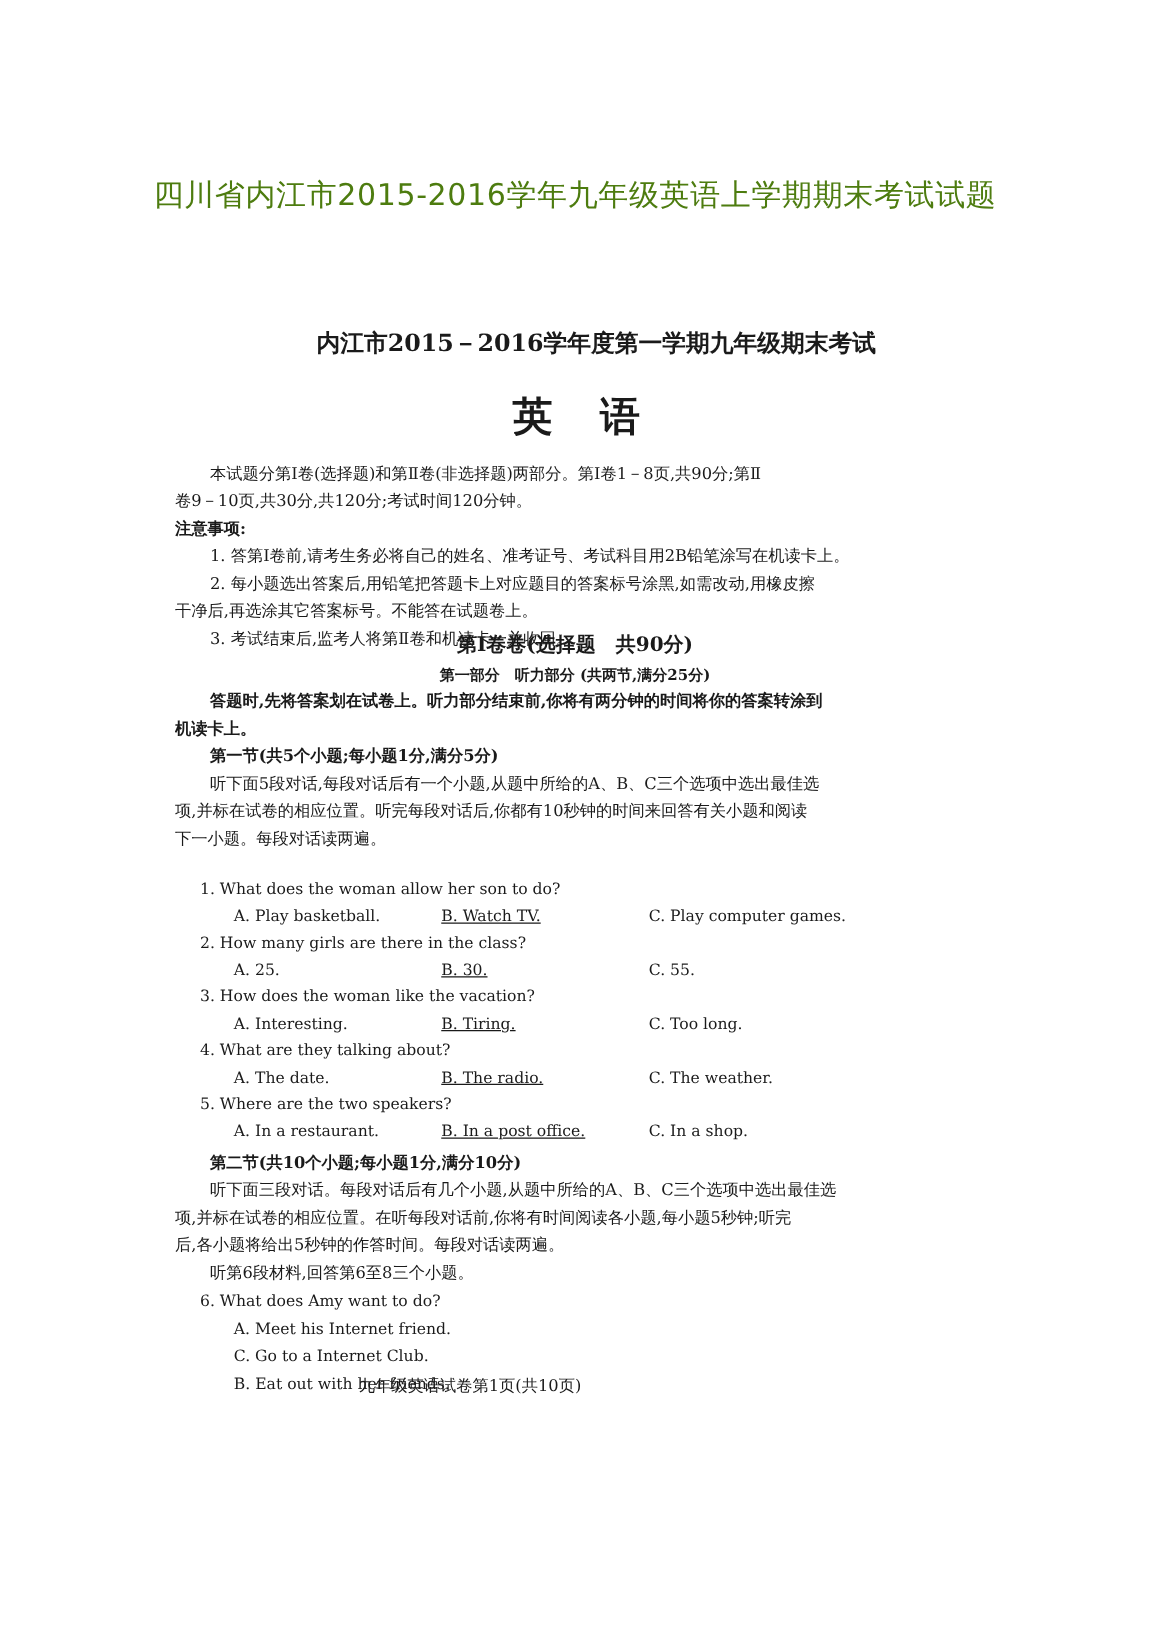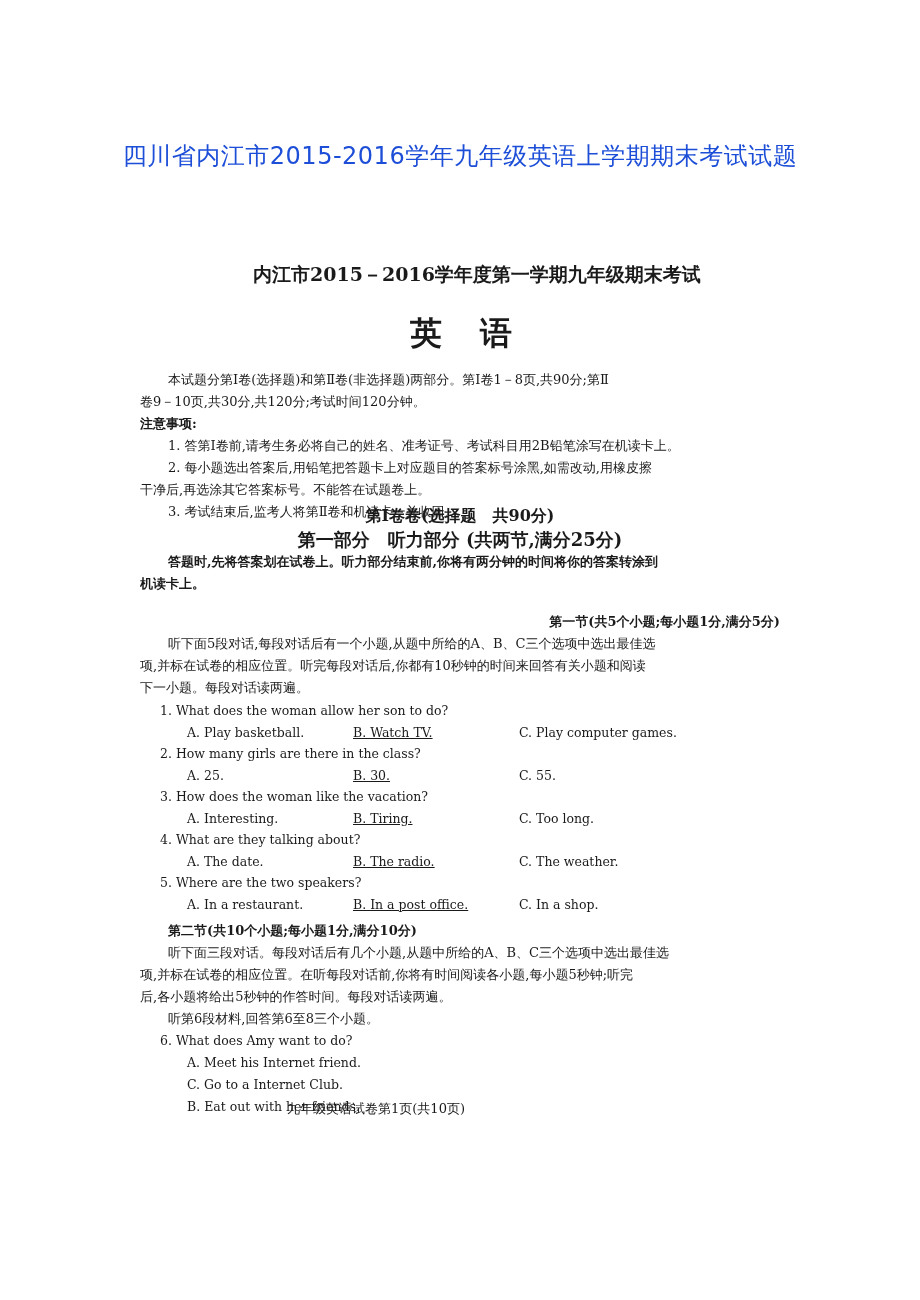--- a/index.html
+++ b/index.html
@@ -1,31 +1,31 @@
 <!DOCTYPE html>
 <html><head>
 <meta charset="utf-8">
 <style>
   html, body { margin:0; padding:0; background:#ffffff; }
   body { width:920px; height:1300px; position:relative; overflow:hidden;
          font-family:"DejaVu Serif","Liberation Serif",serif; color:#1a1a1a; }
   .doc-title { position:absolute; top:140px; left:0; width:920px; text-align:center;
-               color:#1d4ed8; font-family:"DejaVu Sans","Liberation Sans",sans-serif;
+               color:#4d7c0f; font-family:"DejaVu Sans","Liberation Sans",sans-serif;
                font-size:24px; letter-spacing:0.5px; font-weight:normal; }
   .page { position:absolute; left:0; top:0; width:920px; height:1300px; }
   .exam-heading { position:absolute; top:262px; left:12px; width:920px; text-align:center;
                   font-size:19px; font-weight:bold; padding-left:10px; box-sizing:border-box; }
   .subject-title { position:absolute; top:312px; left:0; width:920px; text-align:center;
                    font-size:32px; font-weight:bold; letter-spacing:38px; padding-left:40px; box-sizing:border-box; }
   .body-text { position:absolute; left:140px; width:640px; font-size:13px; line-height:22px; }
   .indent { text-indent:28px; }
   .line { white-space:nowrap; overflow:hidden; }
   .bold { font-weight:bold; }
   .sec-title { font-size:16px; font-weight:bold; text-align:center; }
-  .part-title { font-size:18px; font-weight:bold; text-align:center; }
+  .part-title { font-size:12px; font-weight:bold; text-align:center; }
   .q { padding-left:20px; font-size:12.5px; }
   .opts { display:flex; padding-left:47px; font-size:12.5px; }
   .opt-a { width:166px; }
   .opt-b { width:166px;text-decoration:underline; }
   .opt-c { }
   .opt-v { padding-left:47px; font-size:12.5px; }
   .footer { position:absolute; top:1100px; left:0; width:732px; text-align:center; font-size:13px; padding-left:20px; box-sizing:border-box;}
 </style>
 </head>
 <body>
@@ -45,21 +45,21 @@
     <div class="line indent">2. 每小题选出答案后,用铅笔把答题卡上对应题目的答案标号涂黑,如需改动,用橡皮擦</div>
     <div class="line">干净后,再选涂其它答案标号。不能答在试题卷上。</div>
     <div class="line indent">3. 考试结束后,监考人将第Ⅱ卷和机读卡一并收回。</div>
   </div>
 
   <div class="body-text" style="top:503px;">
     <div class="sec-title" style="line-height:26px;">第Ⅰ卷卷(选择题　共90分)</div>
     <div class="part-title" style="line-height:22px;">第一部分　听力部分 (共两节,满分25分)</div>
     <div class="line indent bold" style="font-weight:bold;">答题时,先将答案划在试卷上。听力部分结束前,你将有两分钟的时间将你的答案转涂到</div>
     <div class="line bold">机读卡上。</div>
-    <div class="line indent bold" style="margin-top:16px;text-align:right;">第一节(共5个小题;每小题1分,满分5分)</div>
+    <div class="line indent bold" style="margin-top:0;">第一节(共5个小题;每小题1分,满分5分)</div>
     <div class="line indent">听下面5段对话,每段对话后有一个小题,从题中所给的A、B、C三个选项中选出最佳选</div>
     <div class="line">项,并标在试卷的相应位置。听完每段对话后,你都有10秒钟的时间来回答有关小题和阅读</div>
     <div class="line">下一小题。每段对话读两遍。</div>
   </div>
 
   <div class="body-text" style="top:700px; line-height:21.5px;">
     <div class="q">1. What does the woman allow her son to do?</div>
     <div class="opts">
       <span class="opt-a">A. Play basketball.</span>
       <span class="opt-b">B. Watch TV.</span>

